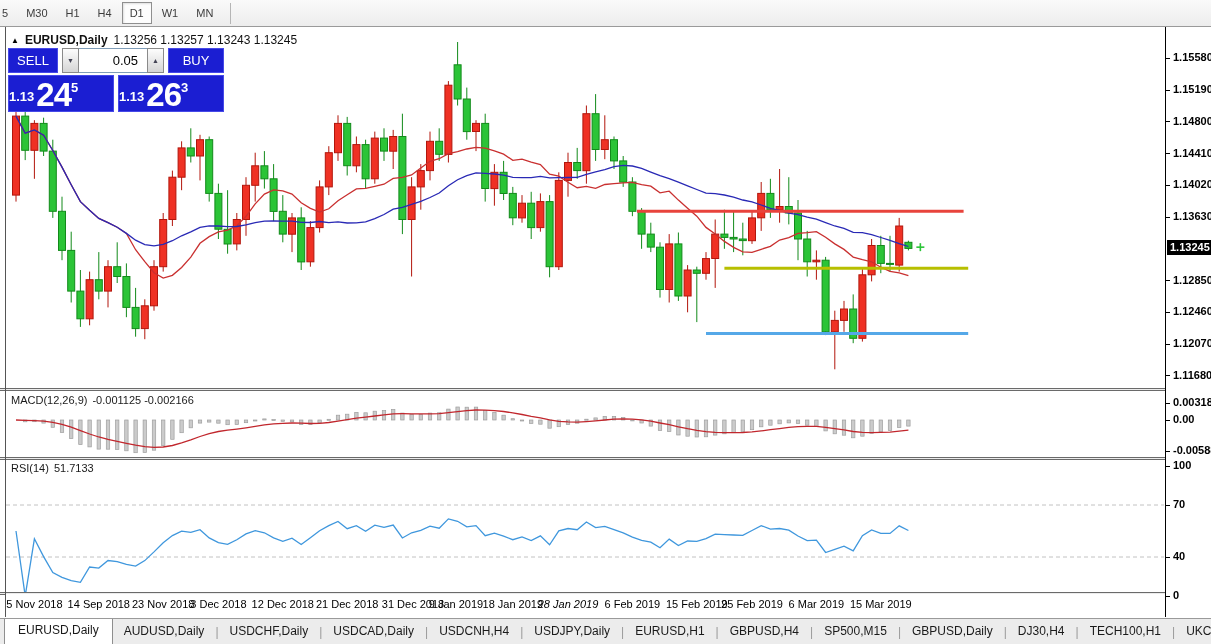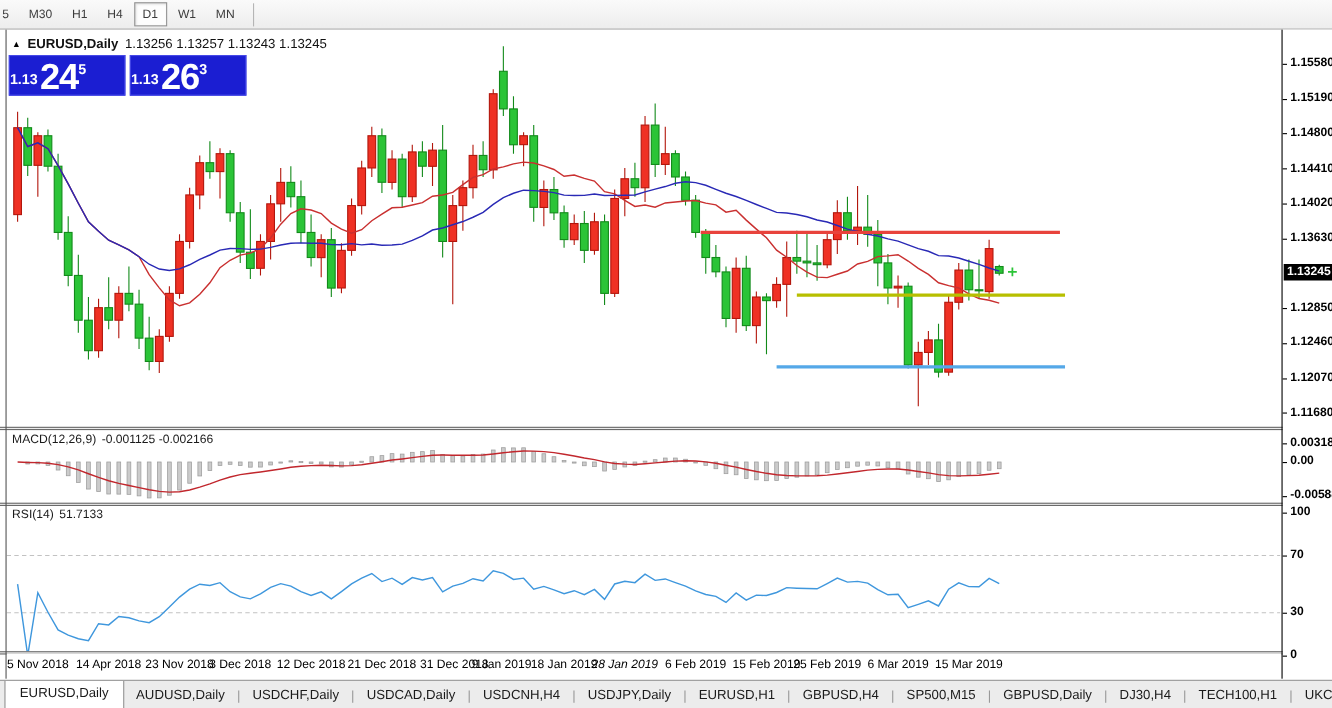--- a/index.html
+++ b/index.html
@@ -86,20 +86,29 @@
     </div>
 
   <div class="chart-area">
     <div class="hdr">
       <span class="tri">▲</span>
       <b>EURUSD,Daily</b>
       <span>1.13256 1.13257 1.13243 1.13245</span>
     </div>
 
     <div class="trade">
+      <div class="trow">
+        <div class="btn-blue sell-btn">SELL</div>
+        <div class="stepper">
+          <div class="step-btn">▼</div>
+          <input class="vol-input" value="0.05" style="">
+          <div class="step-btn">▲</div>
+        </div>
+        <div class="btn-blue buy-btn">BUY</div>
+      </div>
       <div class="price-row">
         <div class="btn-blue price-box">
           <span class="pfx">1.13</span>
           <span class="big">24</span>
           <span class="sup">5</span>
         </div>
         <div class="btn-blue price-box">
           <span class="pfx">1.13</span>
           <span class="big">26</span>
           <span class="sup">3</span>
@@ -631,21 +640,21 @@
     <svg id="rsi-svg" style="top:432px" width="1158" height="134" viewBox="0 0 1158 134">
         <line x1="0" x2="1158" y1="46.0" y2="46.0" stroke="#c2c2c2" stroke-width="1" stroke-dasharray="4 3"></line>
         <line x1="0" x2="1158" y1="98.0" y2="98.0" stroke="#c2c2c2" stroke-width="1" stroke-dasharray="4 3"></line>
         <polyline points="10.0,72.0 19.2,137.0 28.4,79.8 37.6,97.6 46.8,113.6 56.0,118.4 65.2,121.7 74.4,123.4 83.6,108.0 92.8,109.1 102.0,101.5 111.2,102.6 120.4,105.4 129.6,107.1 138.8,101.6 148.0,92.9 157.2,83.8 166.4,76.6 175.6,72.1 184.8,73.3 194.0,70.7 203.2,78.9 212.4,83.6 221.6,85.4 230.8,80.8 240.0,74.9 249.2,71.6 258.4,73.8 267.6,78.9 276.8,82.3 286.0,79.1 295.2,85.5 304.4,78.8 313.6,71.8 322.8,66.6 332.0,62.4 341.2,69.7 350.4,66.6 359.6,72.2 368.8,66.1 378.0,68.3 387.2,66.1 396.4,79.0 405.6,73.8 414.8,71.4 424.0,67.1 433.2,69.2 442.4,59.9 451.6,62.3 460.8,67.8 470.0,66.6 479.2,76.7 488.4,74.1 497.6,77.2 506.8,80.7 516.0,78.0 525.2,81.6 534.4,76.8 543.6,85.8 552.8,71.9 562.0,69.5 571.2,70.7 580.4,63.0 589.6,68.6 598.8,67.3 608.0,70.6 617.2,73.9 626.4,78.2 635.6,81.4 644.8,83.2 654.0,88.7 663.2,80.1 672.4,86.6 681.6,82.0 690.8,82.4 700.0,79.6 709.2,75.2 718.4,75.7 727.6,76.0 736.8,76.3 746.0,71.5 755.2,66.6 764.4,70.2 773.6,69.5 782.8,71.1 792.0,77.0 801.2,81.7 810.4,81.2 819.6,93.5 828.8,90.4 838.0,87.2 847.2,91.9 856.4,76.6 865.6,70.9 874.8,74.3 884.0,74.4 893.2,66.8 902.4,71.5" fill="none" stroke="#3f97dd" stroke-width="1.3"></polyline>
       </svg>
 
     <div class="pane-sep" style="top:565px"></div>
 
     <div class="dates">
         <div class="dlabel" style="left: 28.4px;">5 Nov 2018</div>
-        <div class="dlabel" style="left: 92.8px;">14 Apr 2018</div>
+        <div class="dlabel" style="left: 92.8px;">14 Sep 2018</div>
         <div class="dlabel" style="left: 157.2px;">23 Nov 2018</div>
         <div class="dlabel" style="left: 212.4px; text-align: center;">3 Dec 2018</div>
         <div class="dlabel" style="left: 276.8px;">12 Dec 2018</div>
         <div class="dlabel" style="left: 341.2px;">21 Dec 2018</div>
         <div class="dlabel" style="left: 407px;">31 Dec 2018</div>
         <div class="dlabel" style="left: 450px;">9 Jan 2019</div>
         <div class="dlabel" style="left: 506.8px;">18 Jan 2019</div>
         <div class="dlabel" style="left: 562px; font-style: italic;">28 Jan 2019</div>
         <div class="dlabel" style="left: 626.4px;">6 Feb 2019</div>
         <div class="dlabel" style="left: 690.8px;">15 Feb 2019</div>
@@ -680,21 +689,21 @@
         <div class="ptick" style="top: 369.135px;">0.003188</div>
         <div class="pdash" style="top: 392.5px;"></div>
         <div class="ptick" style="top: 386px;">0.00</div>
         <div class="pdash" style="top: 423.653px;"></div>
         <div class="ptick" style="top: 417.153px;">-0.005889</div>
         <div class="pdash" style="top: 438.5px;"></div>
         <div class="ptick" style="top: 432px;">100</div>
         <div class="pdash" style="top: 477.5px;"></div>
         <div class="ptick" style="top: 471px;">70</div>
         <div class="pdash" style="top: 529.5px;"></div>
-        <div class="ptick" style="top: 523px;">30</div>
+        <div class="ptick" style="top: 523px;">40</div>
         <div class="pdash" style="top: 568.5px;"></div>
         <div class="ptick" style="top: 562px;">0</div>
       </div>
 
     <div class="vline-left"></div>
     <div class="axis-sep"></div>
   </div>
 
   <div class="tabs">
       <div class="tab active">EURUSD,Daily</div>

